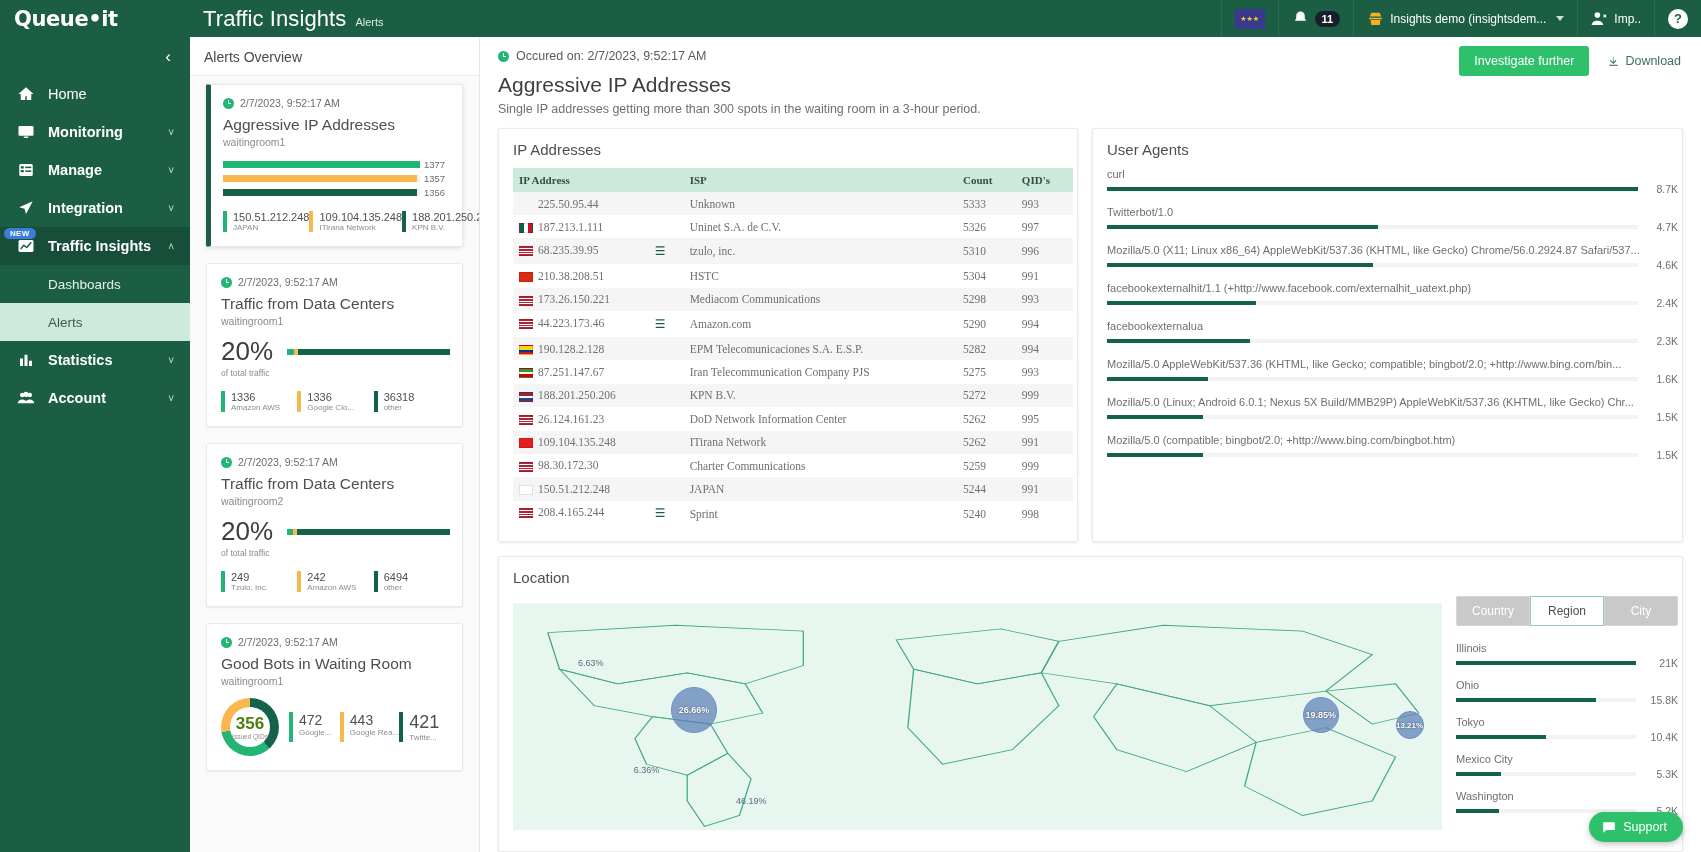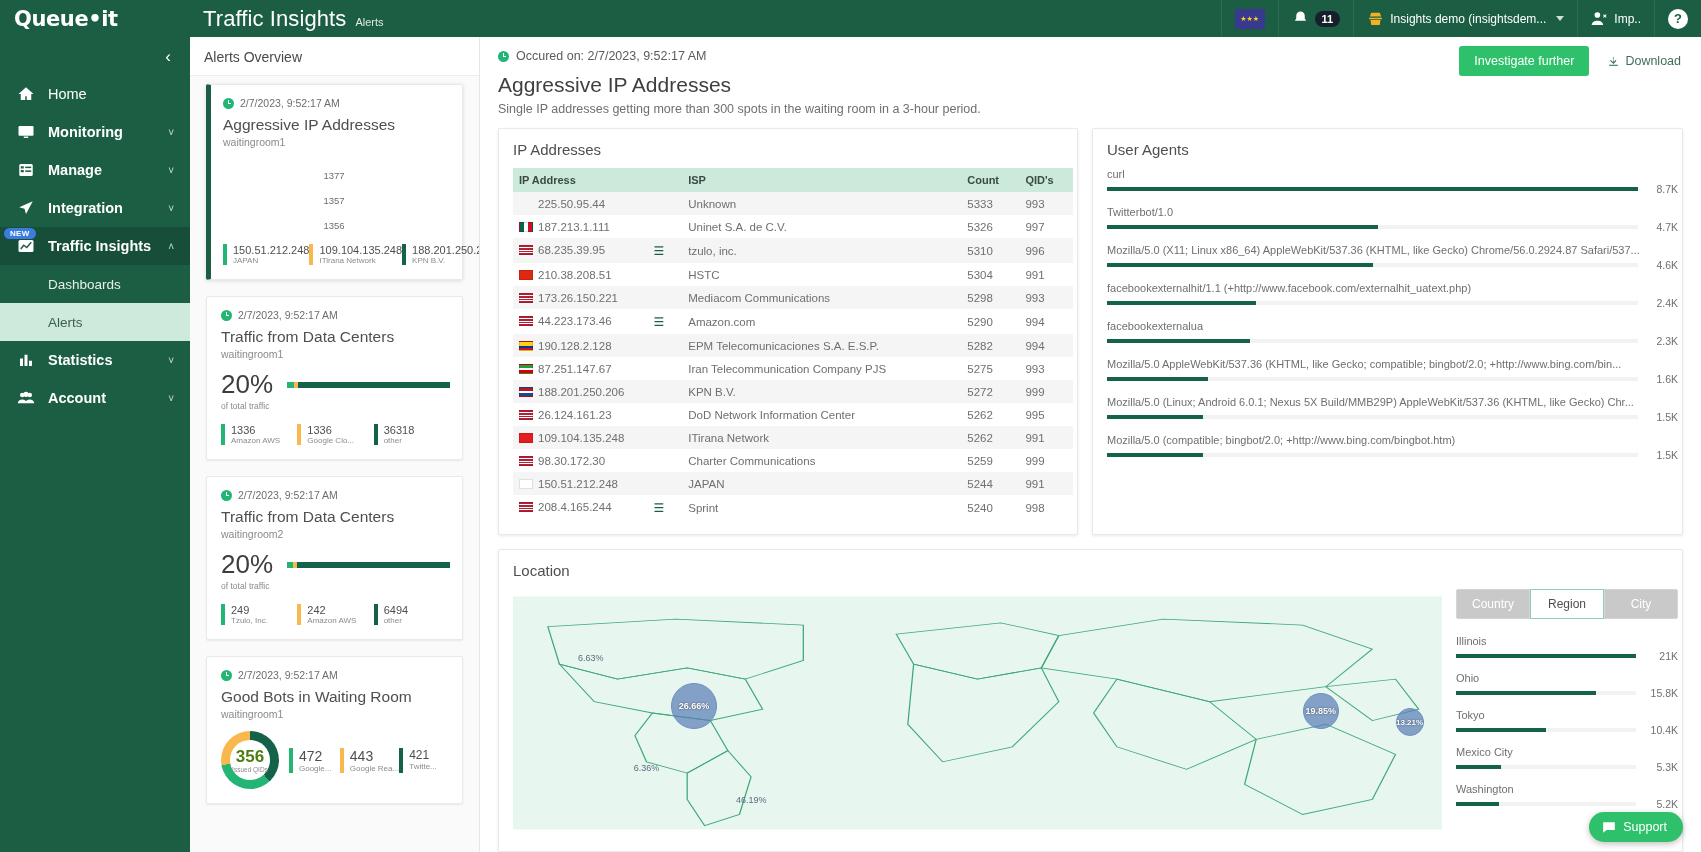--- a/index.html
+++ b/index.html
@@ -56,21 +56,21 @@
   .alerts-scroll { flex:1; overflow:hidden; padding:8px 16px 10px 16px; }
   .alert-card { background:#fff; border:1px solid #e9e9e9; border-radius:2px; margin-bottom:16px; padding:12px 12px 14px 14px; position:relative; box-shadow:0 1px 2px rgba(0,0,0,0.07); }
   .alert-card.selected { border-left:5px solid #1b5e44; padding-left:12px; box-shadow:0 1px 4px rgba(0,0,0,0.12); }
   .alert-time { display:flex; align-items:center; gap:6px; font-size:10.5px; color:#6d6d6d; margin-bottom:7px;}
   .clock-dot { width:11px;height:11px;border-radius:50%;background:#22b573; display:inline-block; position:relative;}
   .clock-dot::after { content:""; position:absolute; left:5px; top:2px; width:1px;height:4px;background:#fff;}
   .clock-dot::before { content:""; position:absolute; left:5px; top:5px; width:3px;height:1px;background:#fff;}
   .alert-title { font-size:15.5px; color:#4f4f4f; margin-bottom:2px; font-weight:400;}
   .alert-room { font-size:10.5px; color:#8b8b8b; margin-bottom:11px;}
   .bar-stack { margin: 6px 0 0 0; }
-  .bar-line { display:flex; align-items:center; gap:4px; margin-bottom:3px;flex-direction:column; }
+  .bar-line { display:flex; align-items:center; gap:4px; margin-bottom:3px; }
   .bar-track { height:7px; background:#f1f1f1; flex:1; }
   .bar-fill { height:7px; }
   .bar-val { font-size:9.5px; color:#6d6d6d; width:26px; text-align:left;}
   .legend-row { display:flex; gap:0; margin-top:13px; }
   .legend-item { flex:1; border-left:4px solid #1b5e44; padding-left:6px; }
   .legend-item .lg-val { font-size:11px; color:#4f4f4f; white-space:nowrap; overflow:hidden; text-overflow:ellipsis;}
   .legend-item .lg-sub { font-size:8px; color:#8b8b8b; white-space:nowrap; overflow:hidden; text-overflow:ellipsis;}
   .pct-row { display:flex; align-items:center; gap:14px; }
   .pct-big { font-size:26px; color:#3d3d3d; font-weight:400; line-height:1; }
   .pct-sub { font-size:8.5px; color:#8b8b8b; margin-top:4px;}
@@ -90,21 +90,21 @@
   .main-desc { font-size:12.5px; color:#6f6f6f; margin-top:5px;}
   .head-actions { position:absolute; right:20px; top:46px; display:flex; align-items:center; gap:18px;}
   .btn-primary { background:#2ec06a; color:#fff; border:none; border-radius:3px; padding:8px 15px; font-size:12.5px; cursor:pointer; font-family:inherit;}
   .btn-link { background:none; border:none; color:#3f6f58; font-size:12.5px; cursor:pointer; display:flex; align-items:center; gap:5px; font-family:inherit;}
 
   .cards-row { display:flex; gap:14px; padding:12px 18px 0 18px; }
   .card { background:#fff; border:1px solid #e9e9e9; border-radius:2px; box-shadow:0 1px 3px rgba(0,0,0,0.09); padding:12px 4px 14px 14px; }
   .card-title { font-size:15px; color:#4f4f4f; margin-bottom:10px;}
 
   .ip-card { flex:0 0 580px; }
-  table.iptable { width:100%; border-collapse:collapse; }
+  table.iptable { width:100%; border-collapse:collapse;font-family:Liberation Serif, serif; }
   table.iptable th { background:#cbeadb; color:#3a4a43; font-size:11px; text-align:left; padding:6px 6px; font-weight:bold;}
   table.iptable td { font-size:11.5px; color:#6f6f6f; padding:5.5px 6px; }
   table.iptable tbody tr:nth-child(odd) { background:#f5f5f5; }
   .flag { width:14px; height:10px; display:inline-block; vertical-align:middle; margin-right:5px; border:0.5px solid rgba(0,0,0,0.12);}
   .dbicon { color:#1b5e44; font-size:12px; }
   .ipcell { white-space:nowrap; }
 
   .ua-card { flex:1; min-width:0; }
   .ua-row { margin-bottom:11px; }
   .ua-label { font-size:11px; color:#6f6f6f; white-space:nowrap; overflow:hidden; text-overflow:ellipsis; margin-bottom:3px;}
@@ -407,21 +407,21 @@
               <div style="flex:1;display:flex;gap:0">
                 <div class="legend-item" style="border-left-color:#22b573">
                   <div class="lg-val" style="font-size:14px">472</div>
                   <div class="lg-sub">Google...</div>
                 </div>
                 <div class="legend-item" style="border-left-color:#f9b84e">
                   <div class="lg-val" style="font-size:14px">443</div>
                   <div class="lg-sub">Google Rea...</div>
                 </div>
                 <div class="legend-item" style="border-left-color:#15624a">
-                  <div class="lg-val" style="font-size:12px">421</div>
+                  <div class="lg-val" style="font-size:18px">421</div>
                   <div class="lg-sub">Twitte...</div>
                 </div>
               </div>
             </div>
           </div>
         </div>
     </div>
 
     <div class="main">
       <div class="main-head">

